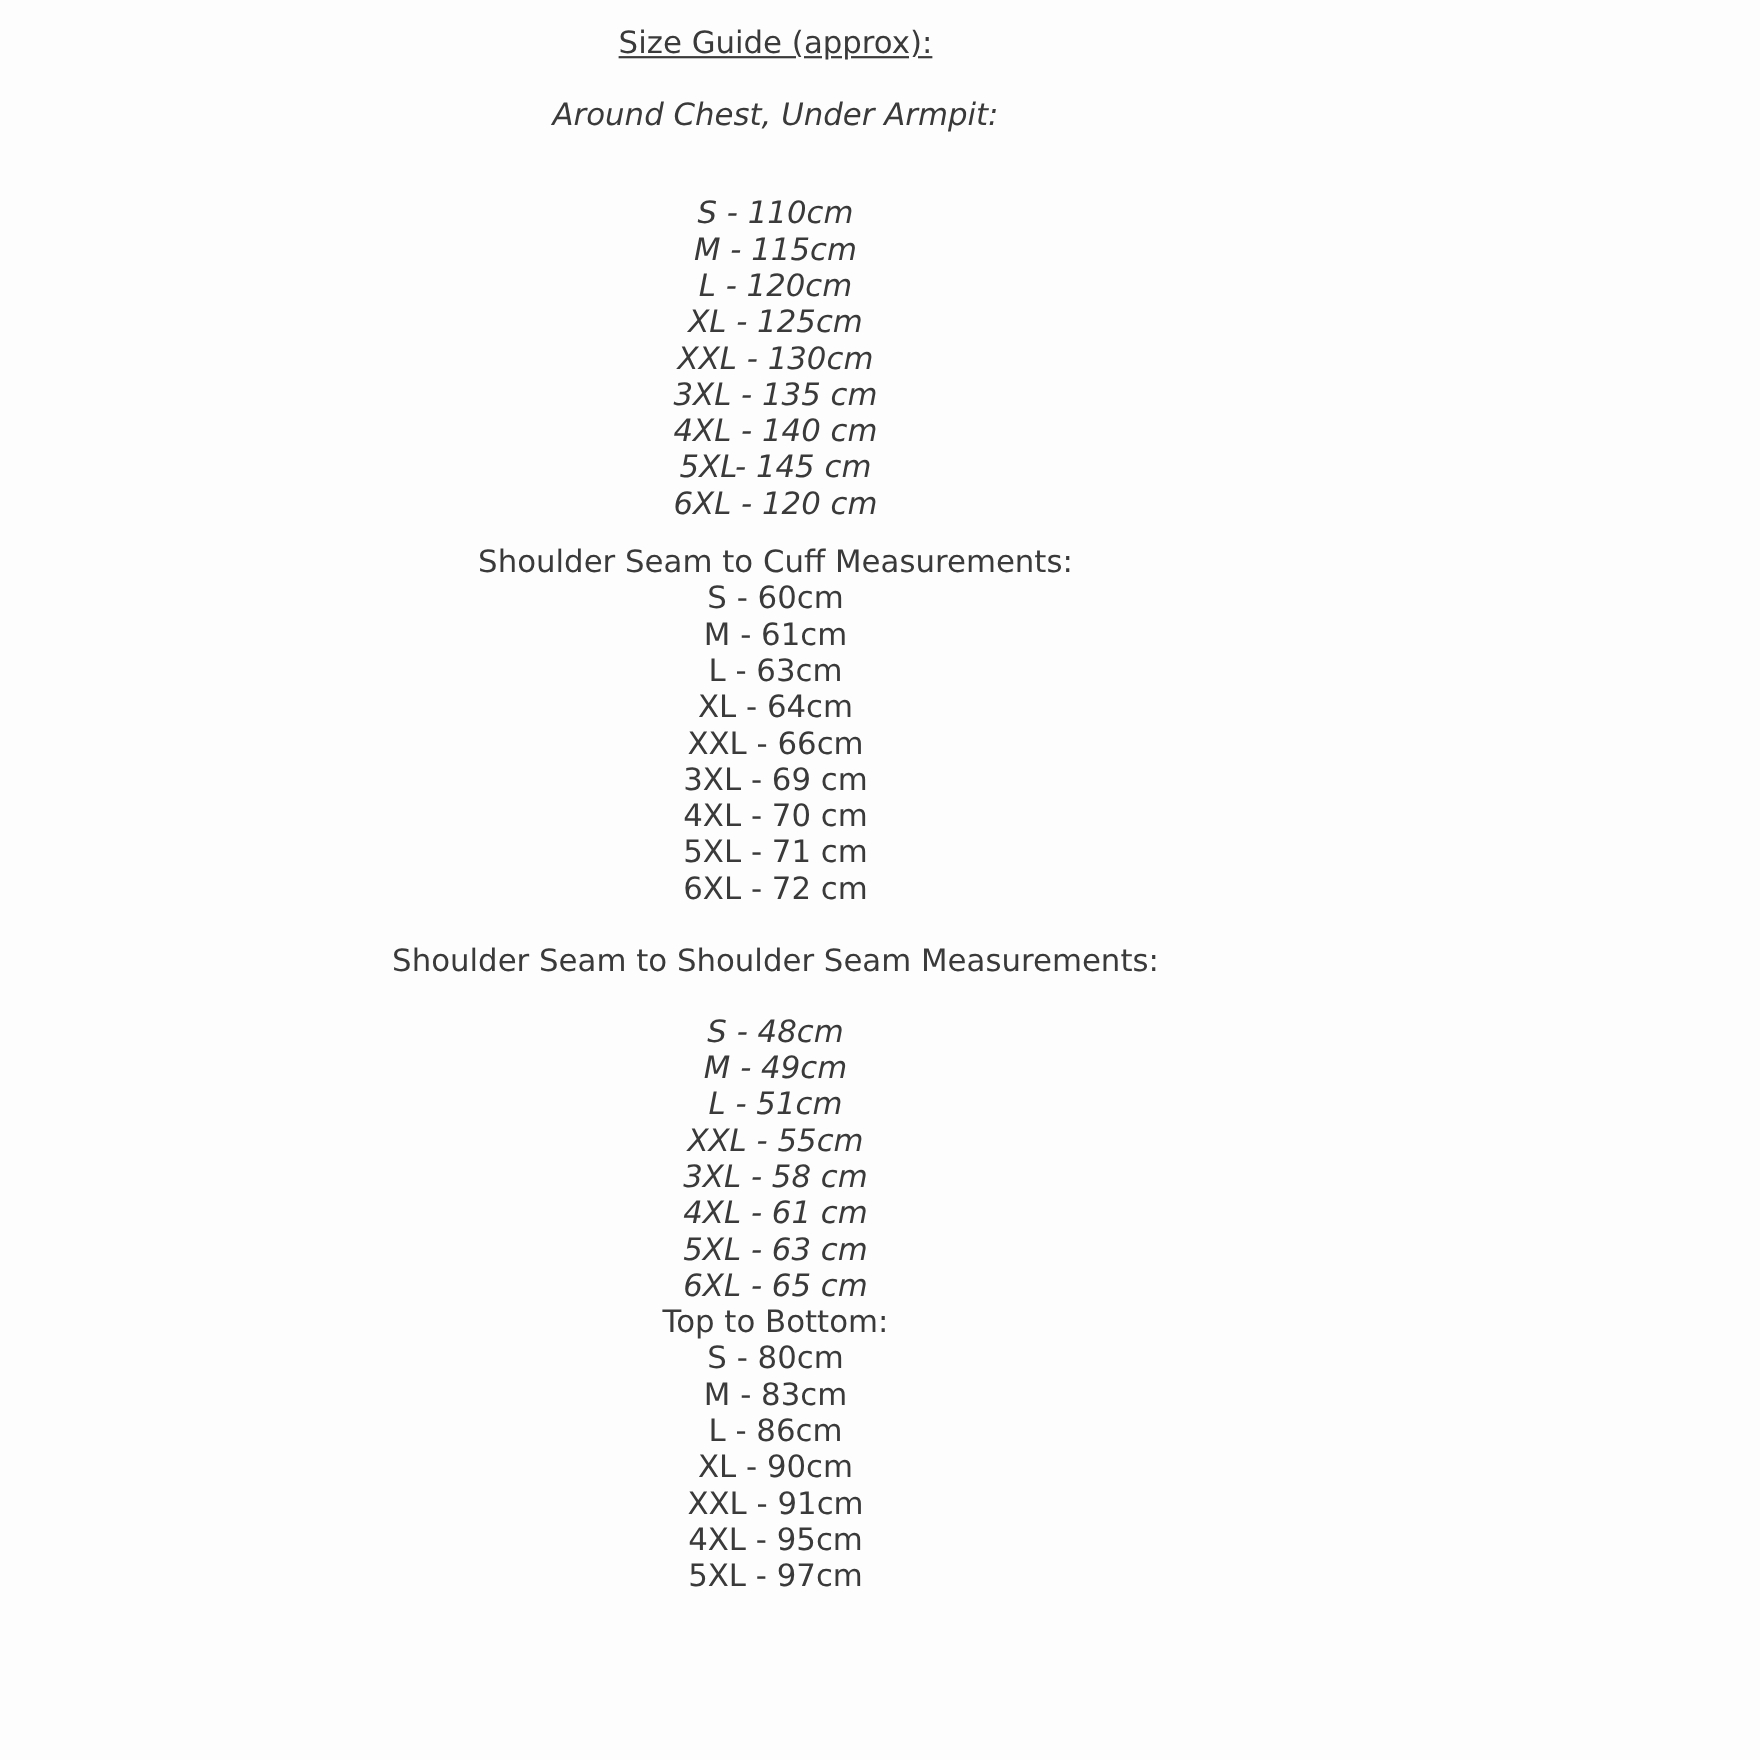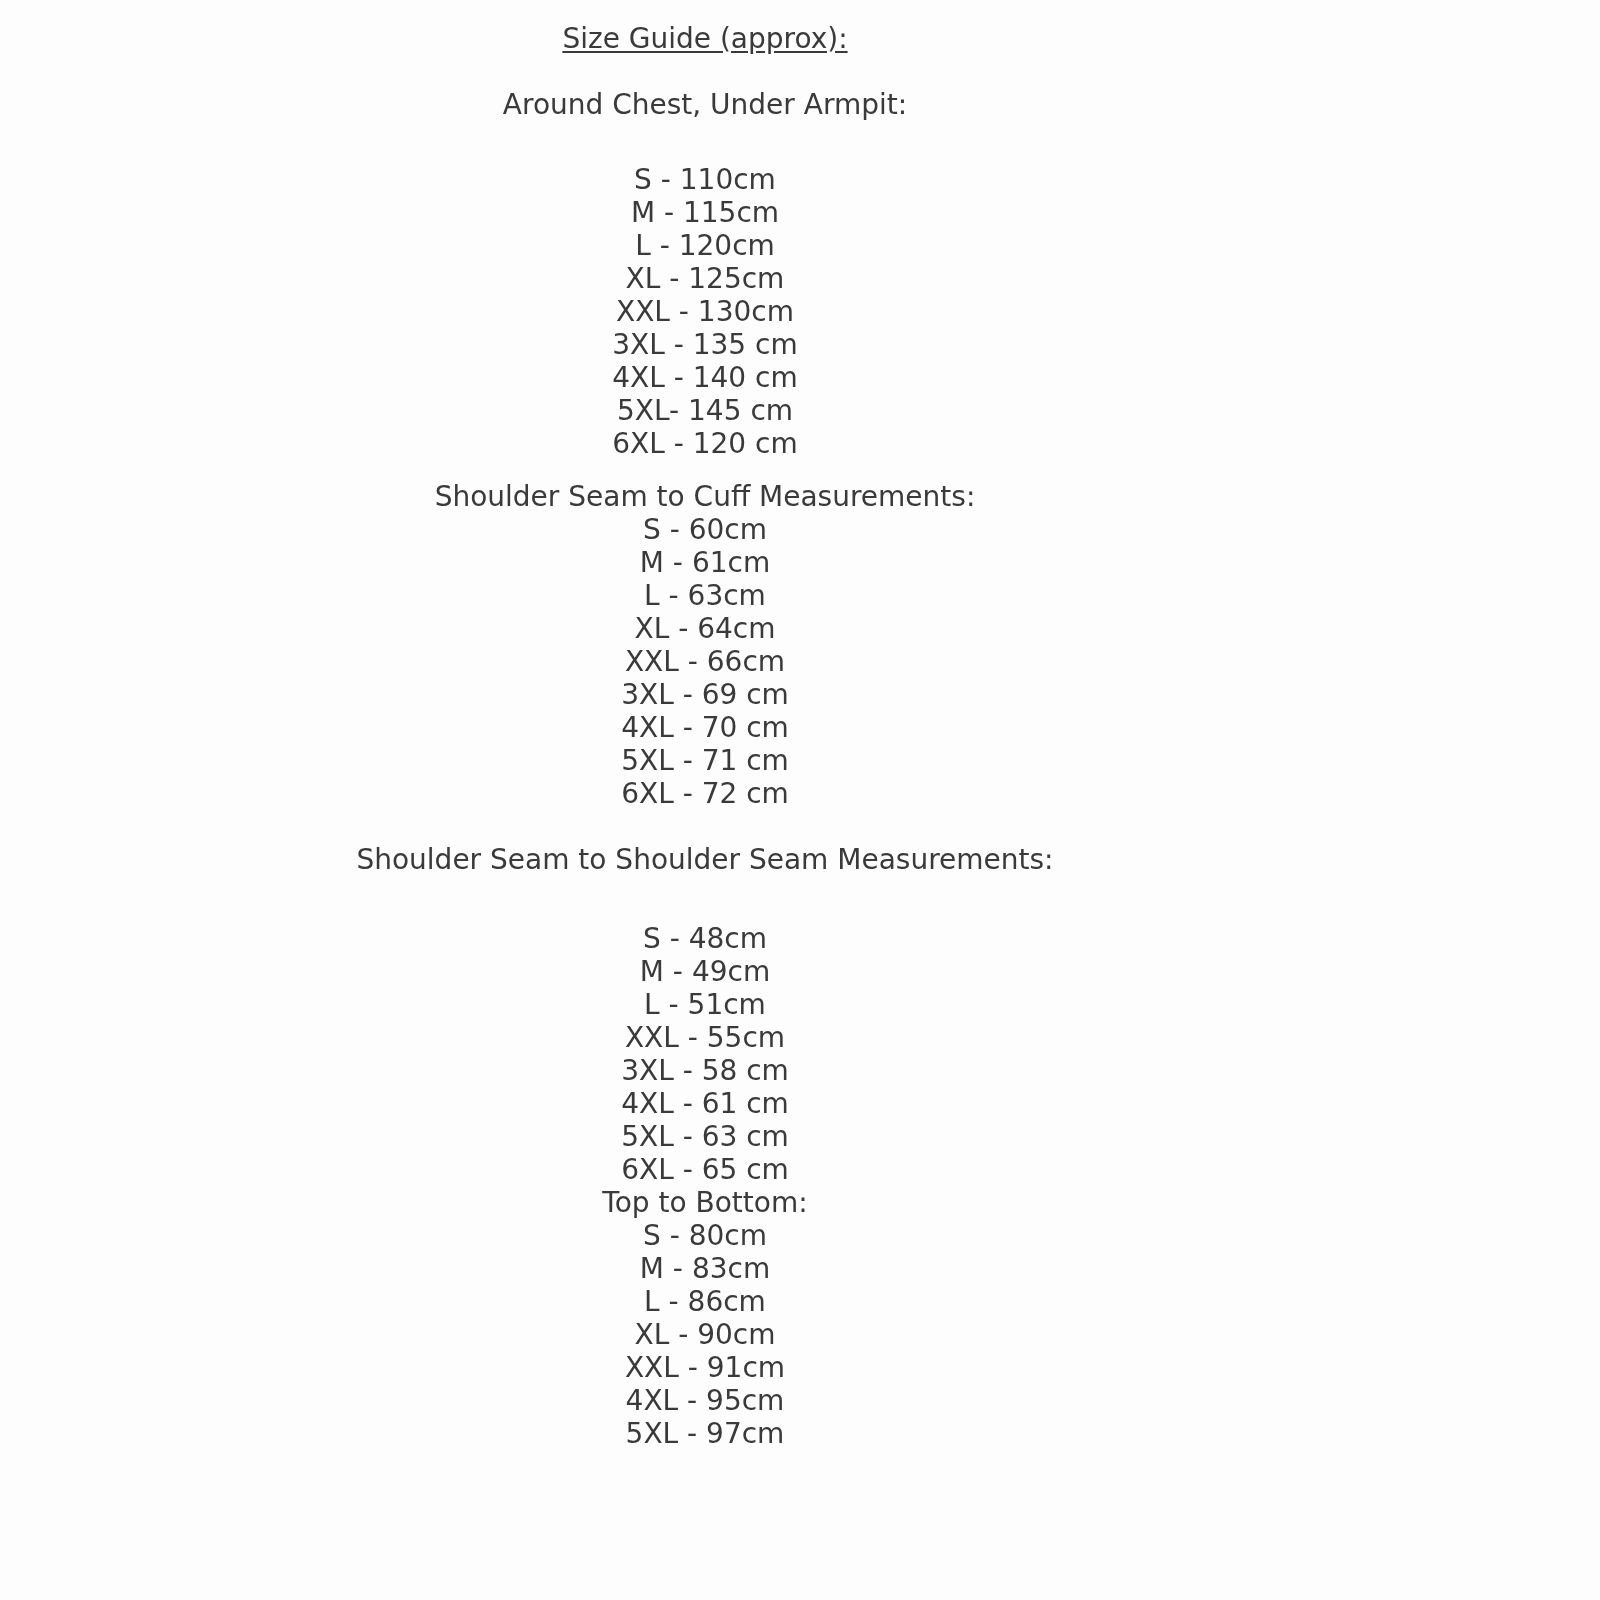--- a/index.html
+++ b/index.html
@@ -29,28 +29,28 @@
     font-weight: normal;
     text-decoration: underline;
     text-underline-offset: 3px;
   }
   .heading {
     font-weight: normal;
   }
   .items { margin: 0; }
   .row { margin: 0; }
 
-  .sec-1 { margin-top: 33px; }
-  .sec-1 .items { margin-top: 42px; }
+  .sec-1 { margin-top: 33px; font-style: italic; }
+  .sec-1 .items { margin-top: 56px; }
 
   .sec-2 { margin-top: 20px; }
   .sec-2 .items { margin-top: 0; }
 
   .sec-3 { margin-top: 33px; }
-  .sec-3 .items { margin-top: 46px; }
+  .sec-3 .items { margin-top: 31px; font-style: italic; }
 
   .sec-4 { }
   .sec-4 .items { margin-top: 0; }
 </style>
 </head>
 <body>
 
 <div class="page">
 
   <div class="title">Size Guide (approx):</div>

